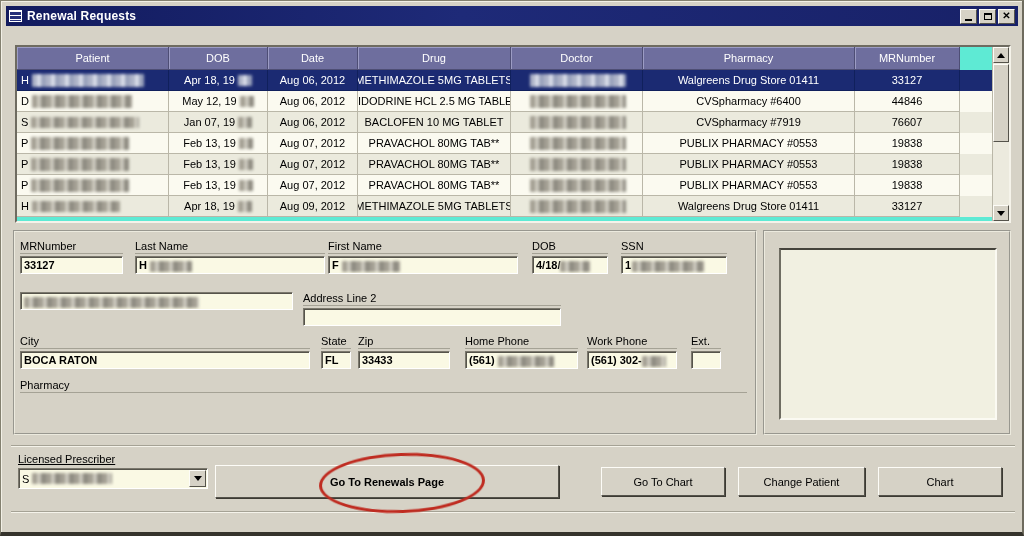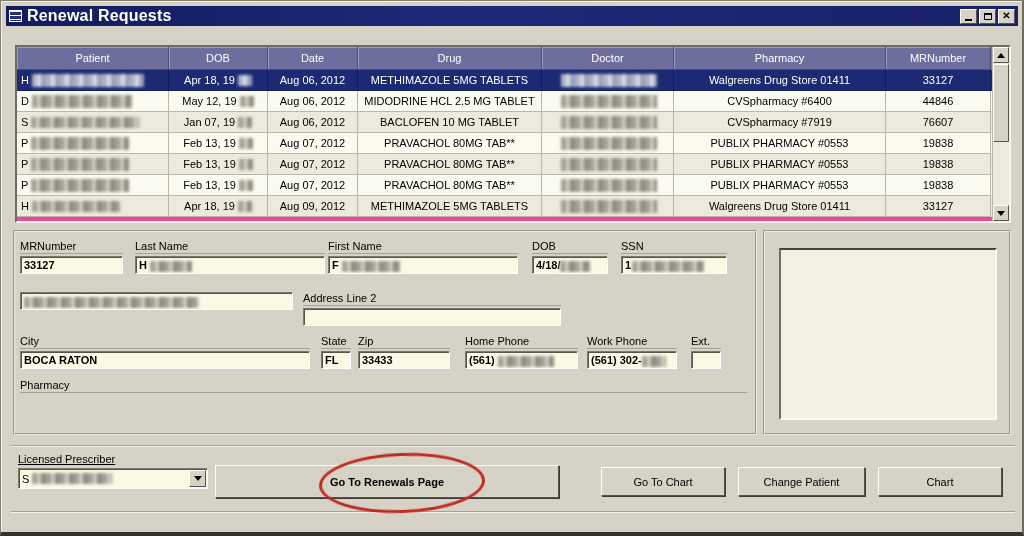--- a/index.html
+++ b/index.html
@@ -10,44 +10,44 @@
     border:1px solid #83806f; border-bottom:4px solid #35332c; border-right:2px solid #6e6b5e;
     box-shadow: inset 1px 1px 0 #f2f0e6; overflow:hidden; }
 
   
   .titlebar{ position:absolute; left:5px; top:5px; width:1012px; height:20px;
     background:linear-gradient(90deg,#121b5e 0%, #1e2a78 45%, #182168 100%);
     display:flex; align-items:center; padding:0 3px; }
   .appicon{ width:13px; height:12px; border:1px solid #fff;
     background:repeating-linear-gradient(180deg,#fff 0 1px,#26307a 1px 4px);
     margin-right:5px; flex:0 0 auto; }
-  .titletext{ color:#fff; font-weight:bold; font-size:16px; letter-spacing:.2px; flex:1 1 auto;
+  .titletext{ color:#fff; font-weight:bold; font-size:12px; letter-spacing:.2px; flex:1 1 auto;
     white-space:nowrap; overflow:hidden; }
   .winbtns{ display:flex; gap:2px; }
   .winbtn{ width:17px; height:15px; background:#d6d2c6; border:1px solid;
     border-color:#fdfcf7 #55534b #55534b #fdfcf7; display:flex; align-items:center; justify-content:center; }
   .g-min{ width:7px; height:2px; background:#000; margin-top:7px; }
   .g-max{ width:8px; height:7px; border:1px solid #000; border-top:2px solid #000; }
   .g-close{ font-size:10px; font-weight:bold; line-height:1; }
 
   
   .grid{ position:absolute; left:14px; top:44px; width:996px; height:178px;
-    border:2px solid; border-color:#6e6b60 #f5f3ea #f5f3ea #6e6b60; background:#ec4899; display:flex; }
+    border:2px solid; border-color:#6e6b60 #f5f3ea #f5f3ea #6e6b60; background:#5eead4; display:flex; }
   .grid-main{ width:975px; }
   .grid-head{ display:flex; height:23px; }
   .hcell{ background:#6e6e9e; color:#fff; display:flex; align-items:center; justify-content:center;
     border-right:1px solid #4e4e75; border-bottom:1px solid #4e4e75;
     box-shadow:inset 1px 1px 0 #9c9cc4; font-size:11px; }
   .grid-row{ display:flex; height:21px; background:#fbfaf0; }
   .grid-row:nth-child(even){ background:#ebeadd; }
   .cell{ display:flex; align-items:center; justify-content:center;
     border-right:1px solid #bab7a8; border-bottom:1px solid #bab7a8;
     font-size:11px; overflow:hidden; white-space:nowrap; }
   .cell.left{ justify-content:flex-start; padding-left:4px; }
-  .c0{width:152px}.c1{width:99px}.c2{width:90px}.c3{width:184px}.c4{width:132px}.c5{width:212px}.c6{width:105px}
+  .c0{width:152px}.c1{width:99px}.c2{width:90px}.c3{width:153px}.c4{width:132px}.c5{width:212px}.c6{width:105px}
   .grid-row.sel{ background:#1b2a72; color:#fff; }
   .grid-row.sel .cell{ border-color:#10205c; }
 
   
   .rx{ display:inline-block; height:11px; border-radius:1px; vertical-align:middle; margin-left:3px;
     background:repeating-linear-gradient(90deg,#a39f93 0 5px,#ccc9be 5px 9px,#8f8c82 9px 14px);
     filter:blur(1.4px); }
   .rx.lt{ background:repeating-linear-gradient(90deg,#aeb4c8 0 5px,#d8dce8 5px 9px,#9aa2bc 9px 14px); }
   .rx.tall{ height:13px; }
 

